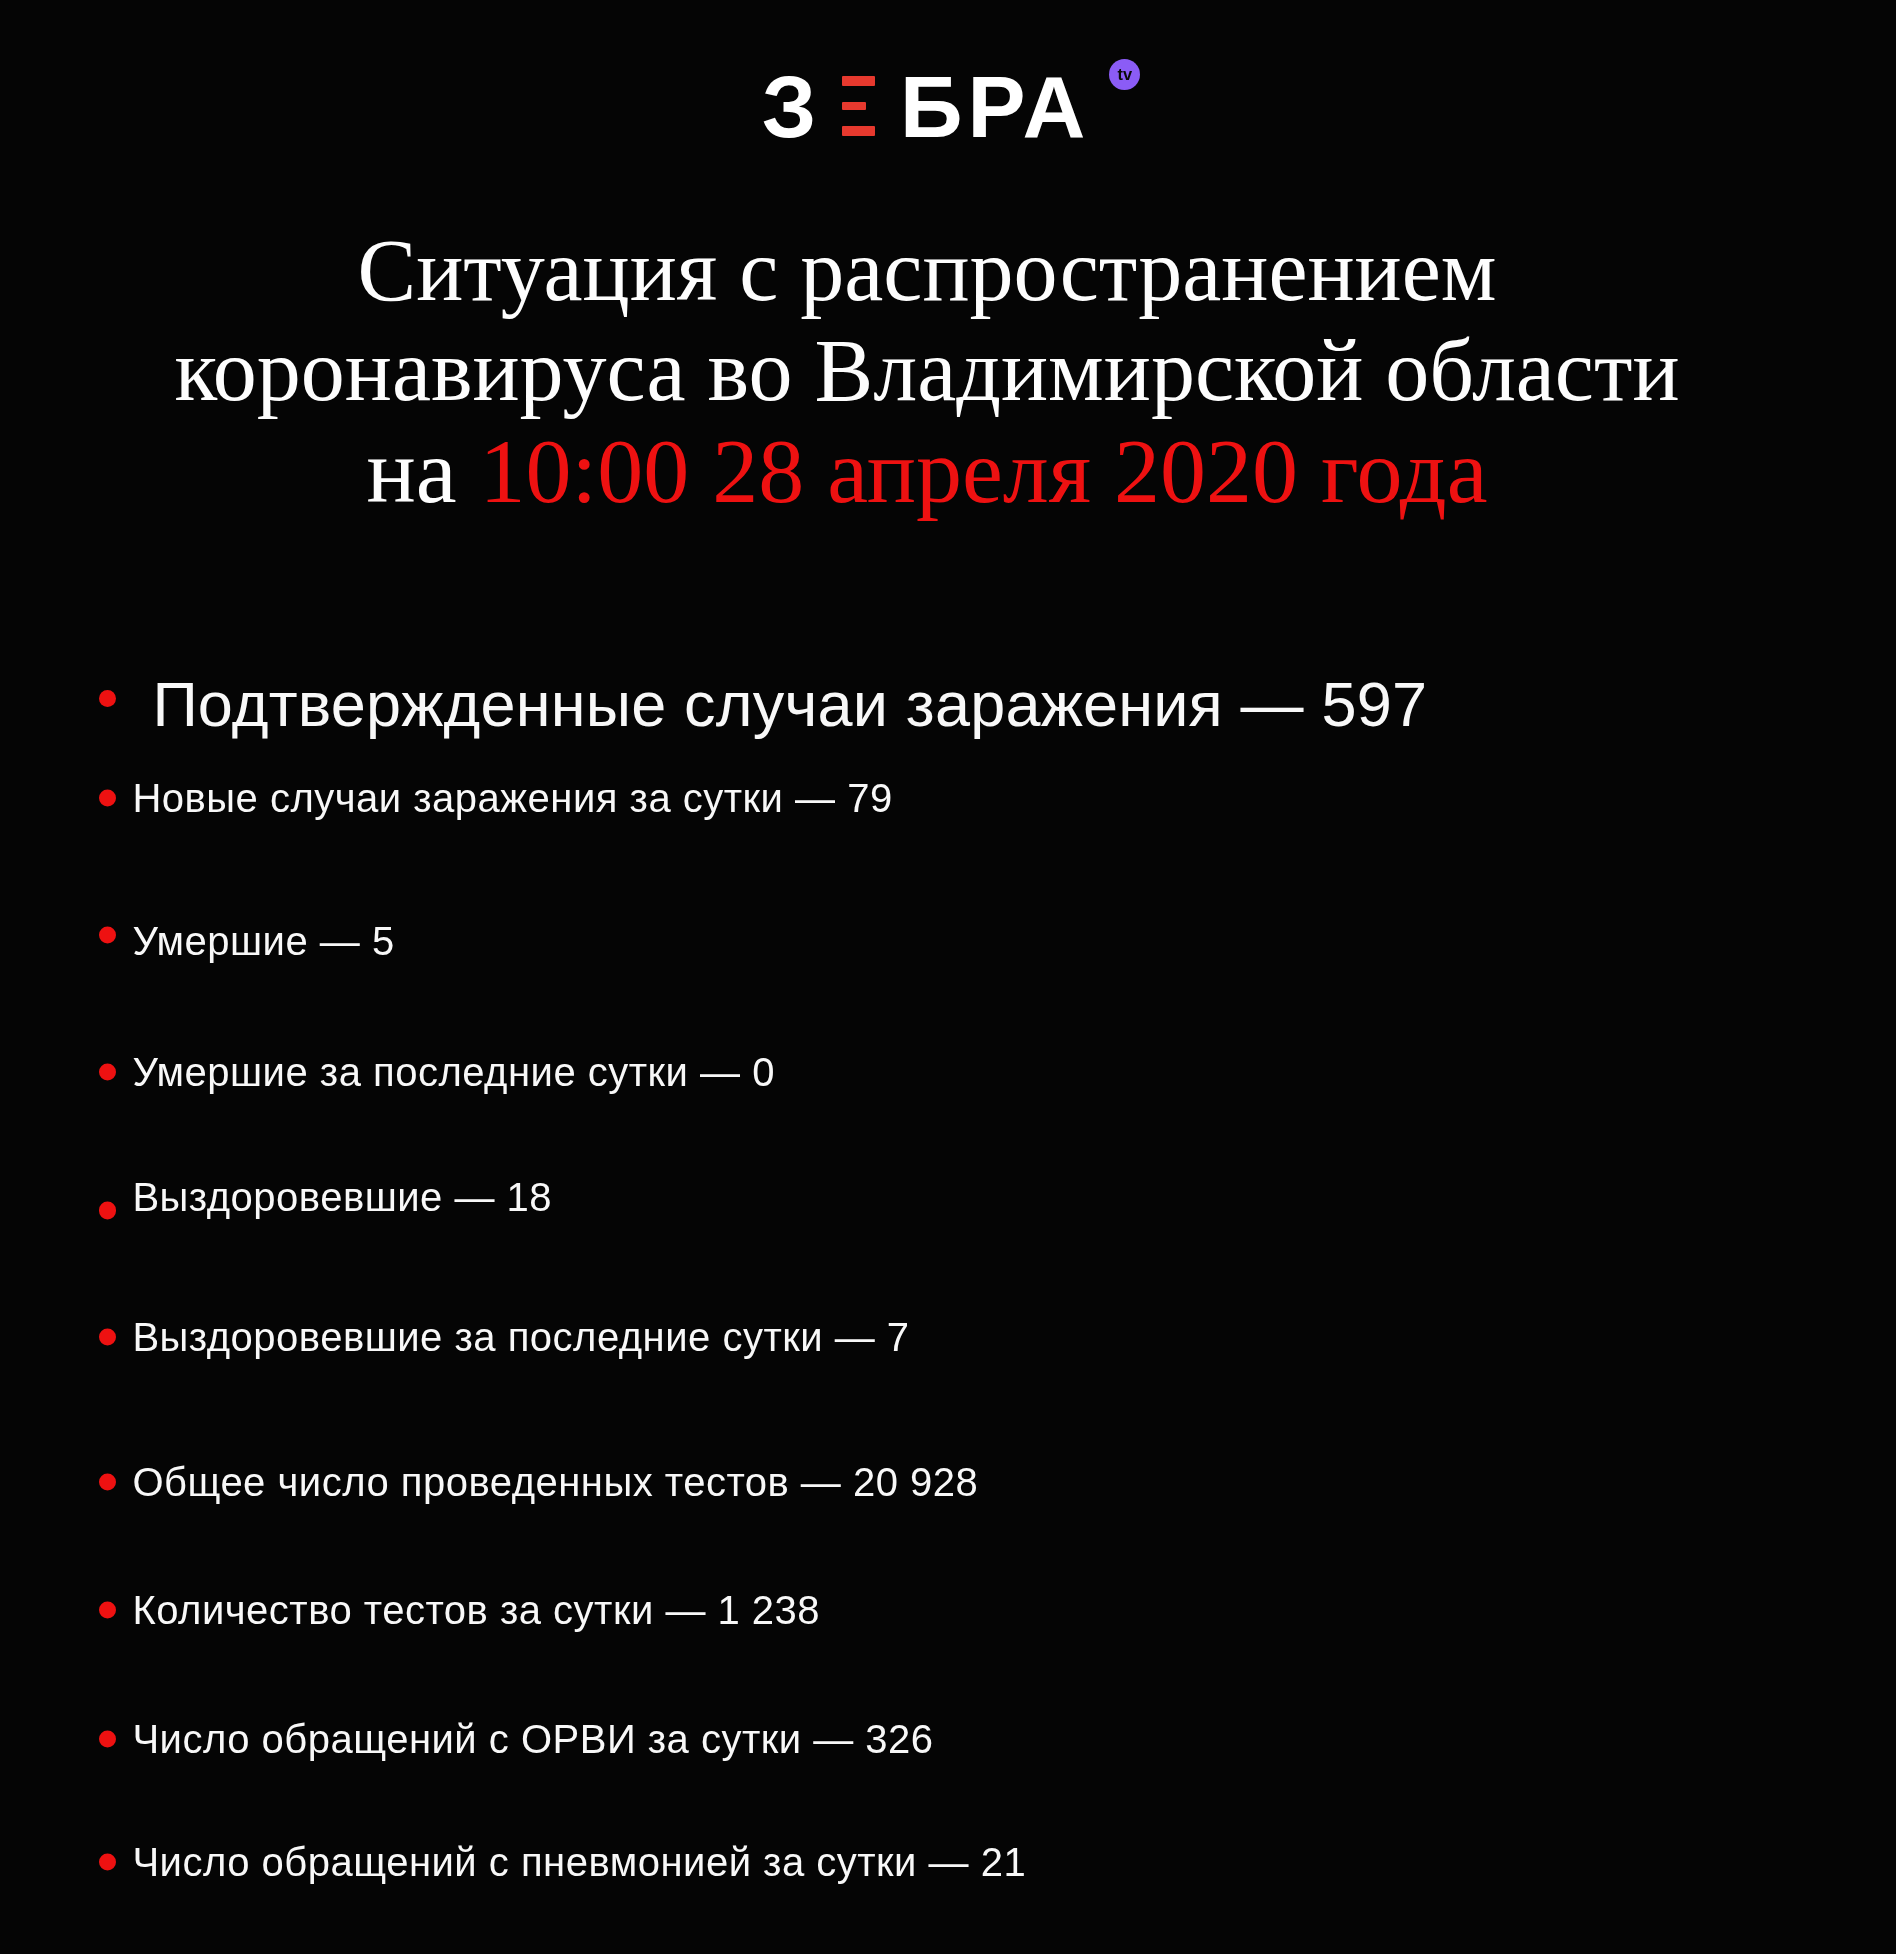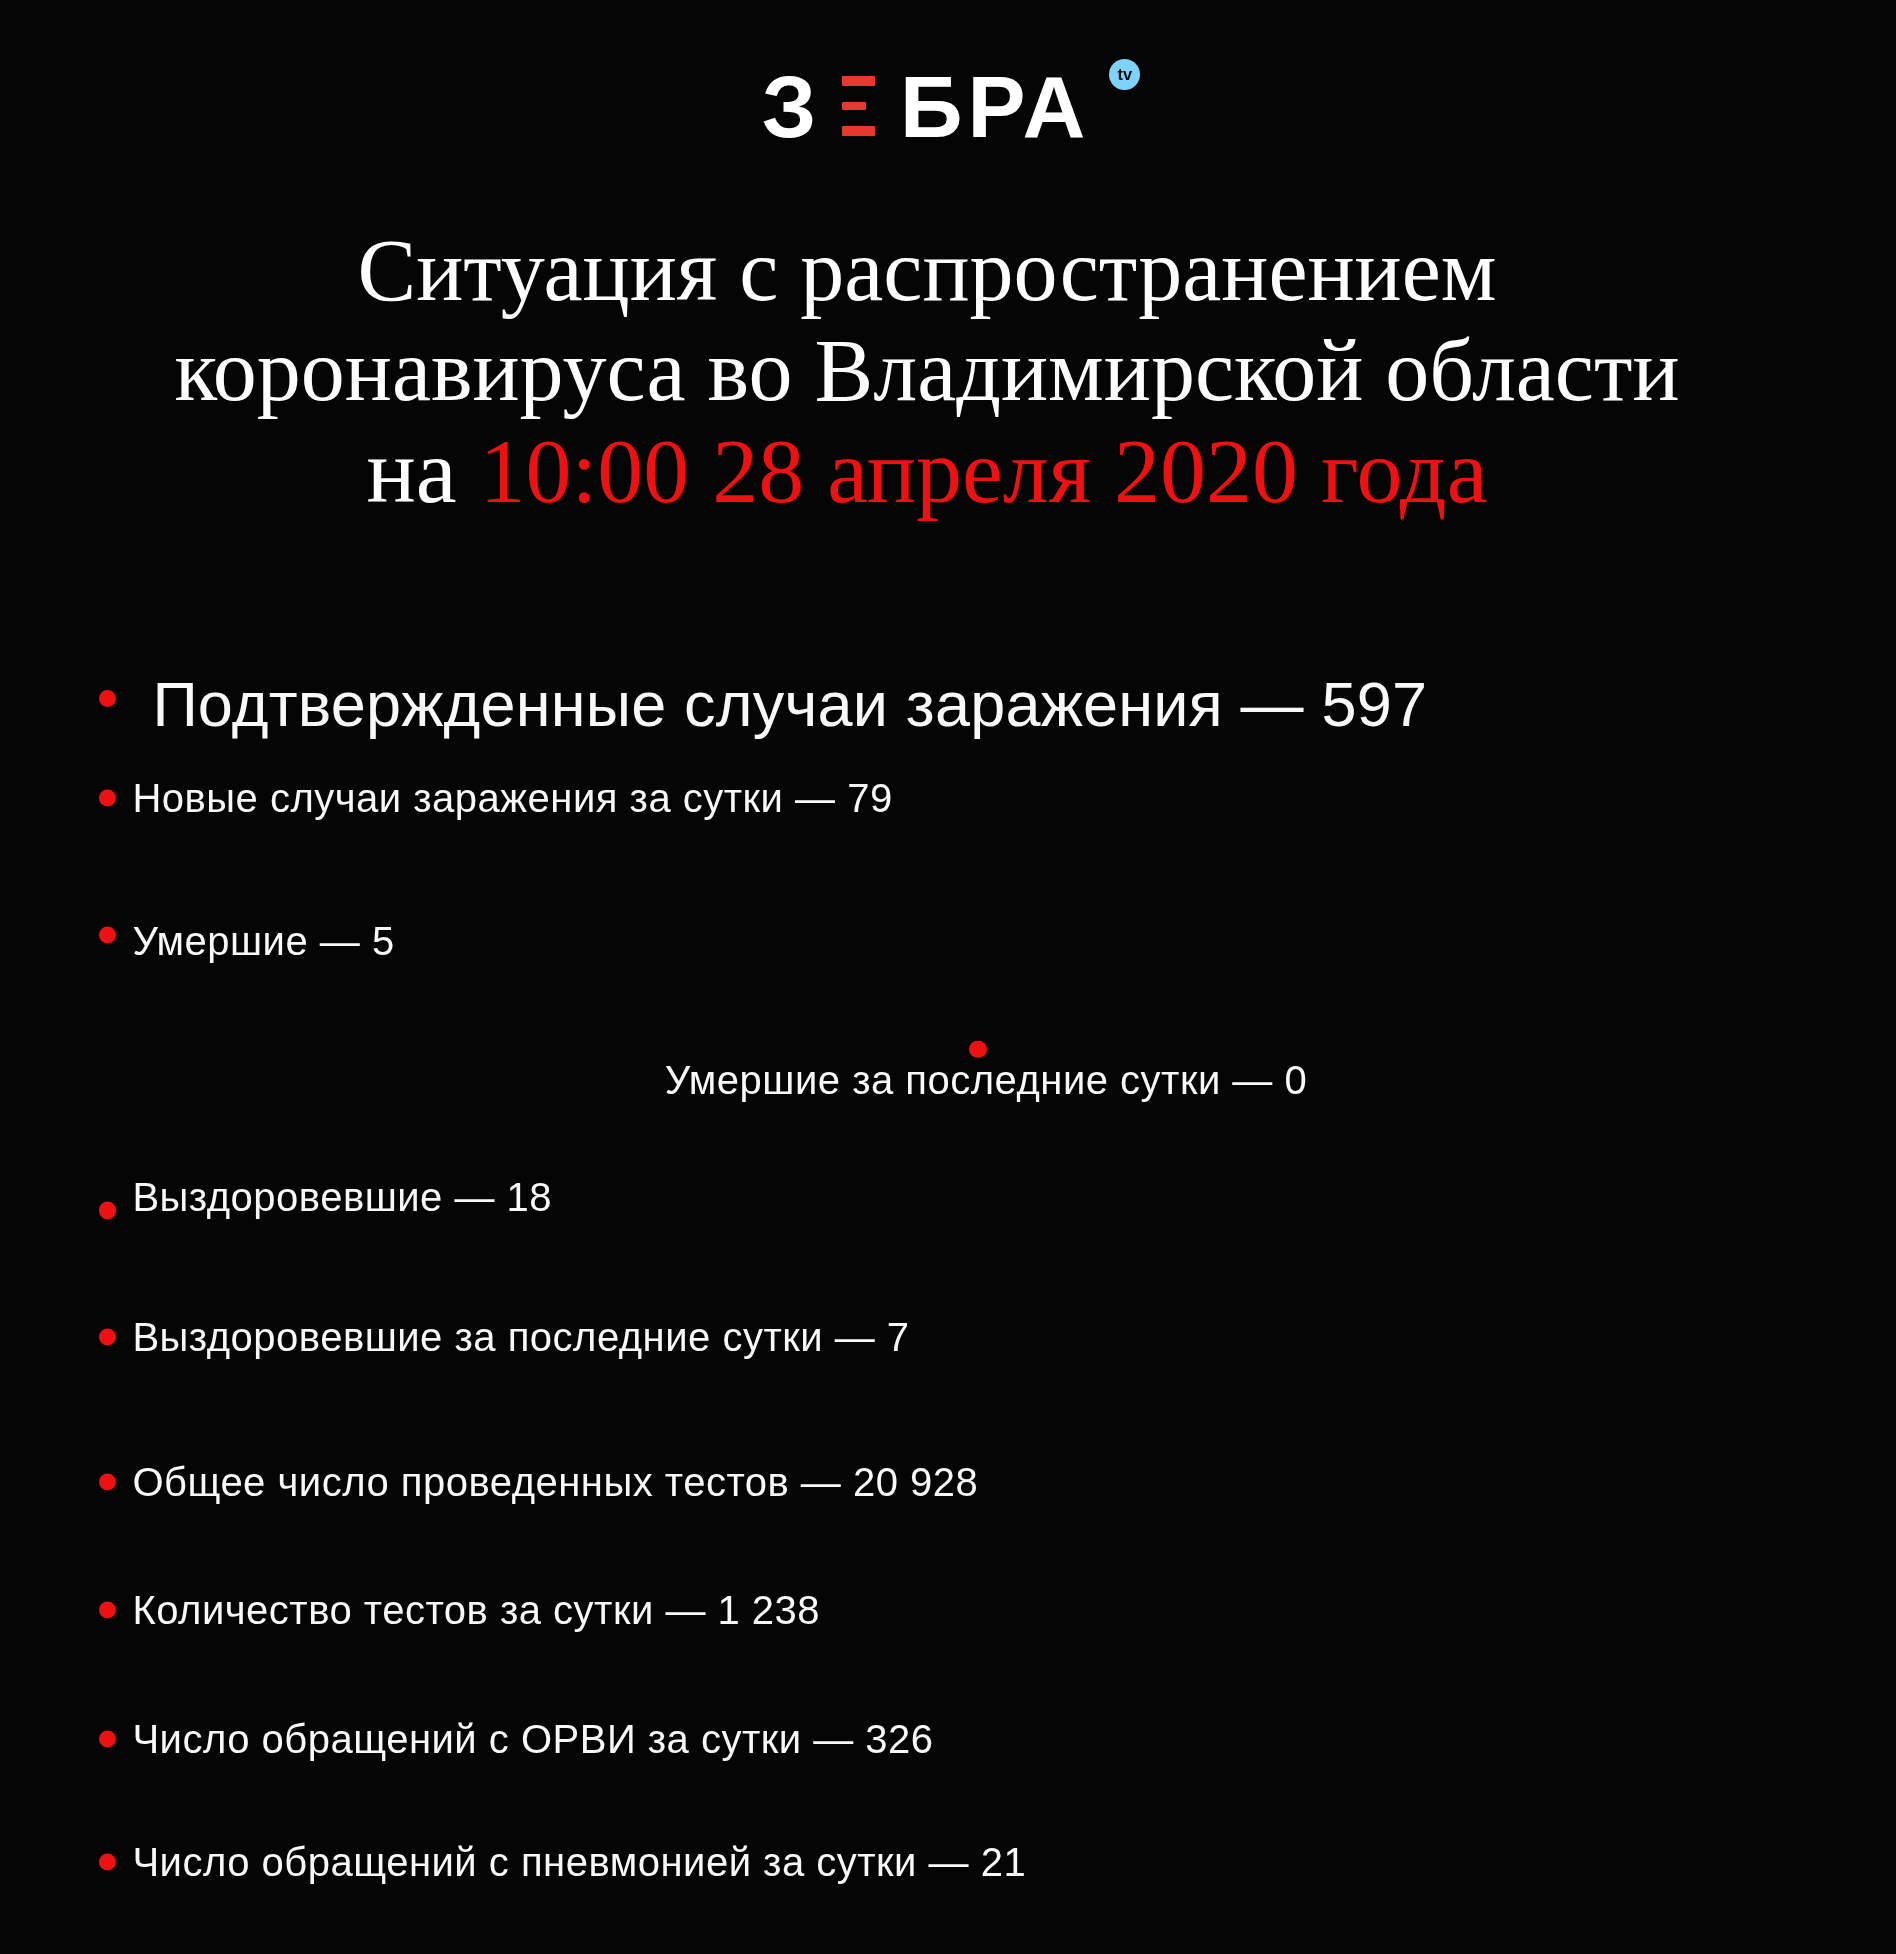--- a/index.html
+++ b/index.html
@@ -43,21 +43,21 @@
     justify-content: space-between;
   }
   .logo-ebars .bar { background: #e7392e; height: 9.7px; width: 100%; border-radius: 1px; }
   .logo-ebars .bar.mid { width: 72%; height: 8.7px; }
   .logo-badge {
     position: absolute;
     right: -50px;
     top: -16.4px;
     width: 31px;
     height: 31px;
-    background: #7dd3fc;
+    background: #8b5cf6;
     border-radius: 50%;
     color: #0a0a0a;
     font-size: 16.4px;
     font-weight: 700;
     display: flex;
     align-items: center;
     justify-content: center;
     letter-spacing: 0;
   }
 
@@ -103,21 +103,21 @@
     font-size: 40px;
     font-weight: 400;
     letter-spacing: 0.5px;
     white-space: nowrap;
   }
   .row.big .row-text { font-size: 63px; letter-spacing: 0.2px; margin-left: 36px; }
 
   .r1  { top: 660px; margin-top: 44px; }
   .r2  { top: 798px; }
   .r3  { top: 941px; }
-  .r4  { top: 1072px; flex-direction: column; }
+  .r4  { top: 1072px; }
   .r5  { top: 1197px; }
   .r6  { top: 1337px; }
   .r7  { top: 1482px; }
   .r8  { top: 1610px; }
   .r9  { top: 1739px; }
   .r10 { top: 1862px; }
 
   .r1 .dot, .r3 .dot { top: -5.8px; }
   .r5 .dot { top: 13.5px; }
 </style>

